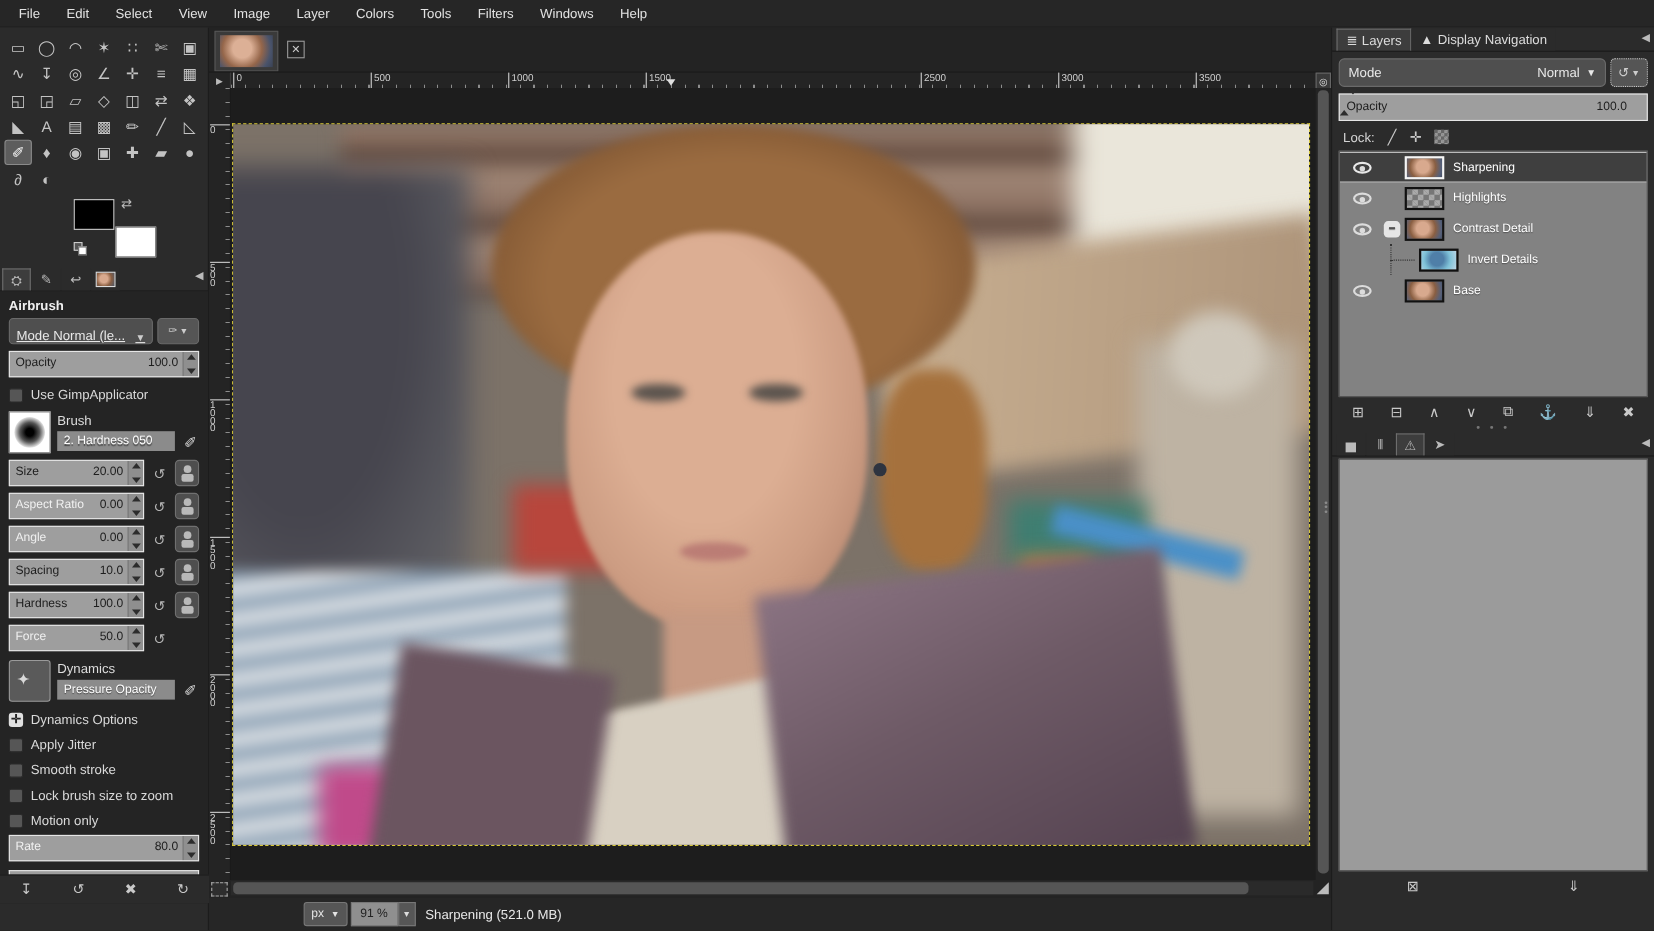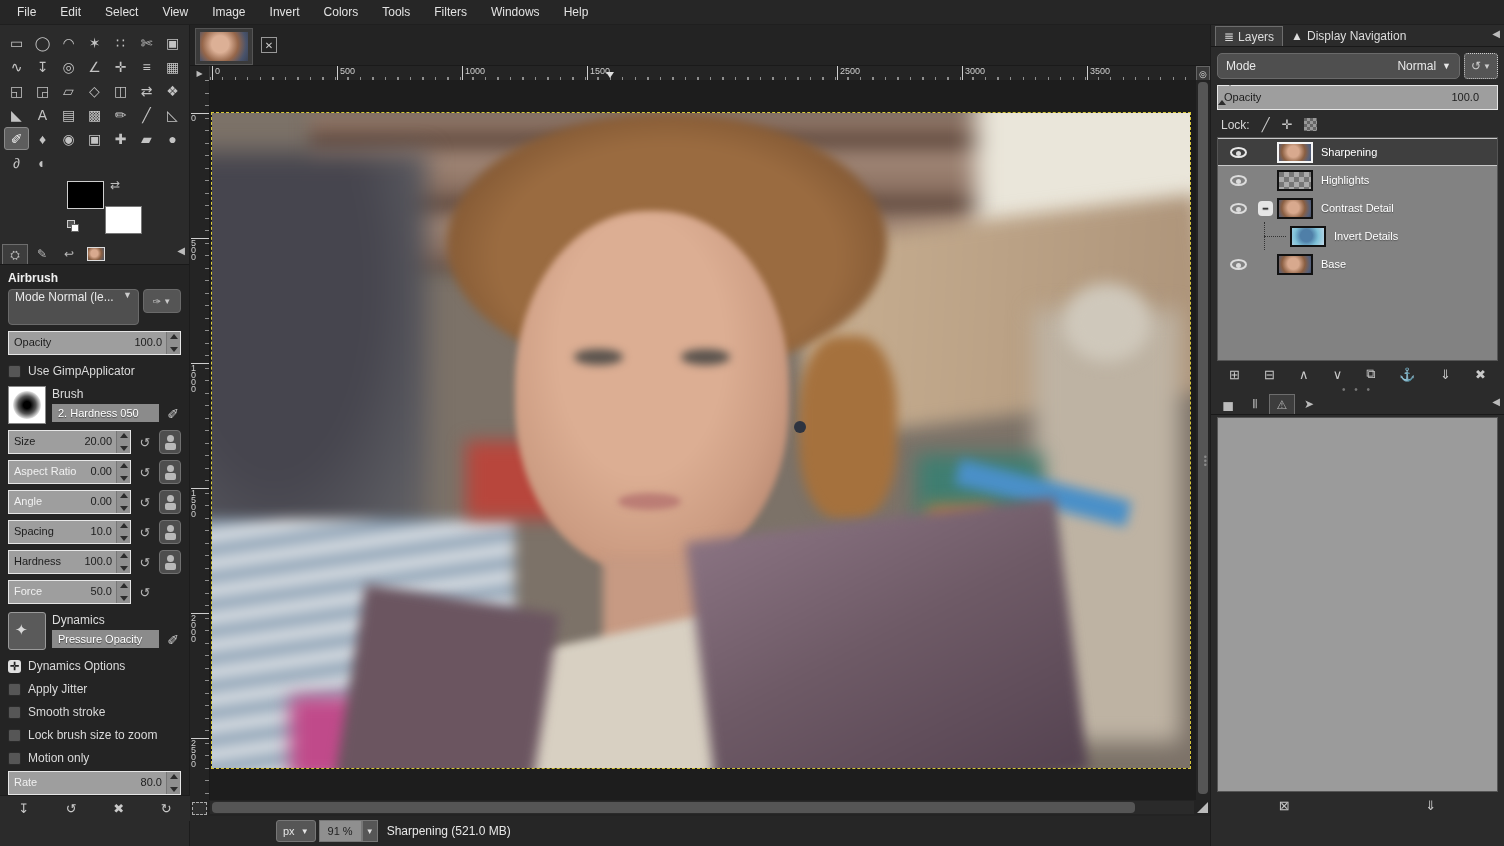--- a/index.html
+++ b/index.html
@@ -38,22 +38,22 @@
             background:#2b2b2b;margin-right:1px;}
   .dock-tab.sel{background:#3d3d3d;border:1px solid #6d6d6d;border-bottom:none;}
   .dock-tab .mini-photo{width:18px;height:14px;border:1px solid #ddd;
       background:radial-gradient(circle at 40% 45%,#d8a98e 0 30%,#8a5f42 60%,#4a5668 100%);}
   .collapse-btn{position:absolute;right:4px;top:3px;color:#bbb;font-size:10px;}
 
   
   .tool-options{padding:4px 8px 0 8px;background:#242424;height:556px;position:relative;}
   .to-title{font-weight:bold;color:#f0f0f0;font-size:12px;padding:2px 0 4px 0;}
   .mode-row{display:flex;gap:4px;}
-  .mode-combo{flex:1;background:#4f4f4f;border:1px solid #6a6a6a;border-radius:4px;height:36px;
-              display:flex;align-items:flex-start;padding:0 6px;color:#e8e8e8;}
+  .mode-combo{flex:1;background:#4f4f4f;border:1px solid #6a6a6a;border-radius:4px;height:24px;
+              display:flex;align-items:flex-end;padding:0 6px;color:#e8e8e8;text-decoration:underline;}
   .mode-combo .chev{margin-left:auto;font-size:9px;color:#ccc;}
   .mode-aux{width:38px;height:24px;background:#555;border:1px solid #6a6a6a;border-radius:4px;
             display:flex;align-items:center;justify-content:center;color:#ccc;font-size:10px;gap:2px;}
 
   
   .slider-row{display:flex;align-items:center;margin-top:6px;gap:4px;}
   .slider{position:relative;flex:1;height:24px;border:1px solid #e6e6e6;background:#9e9e9e;overflow:hidden;}
   .slider .fill});?  
   .slider .darkpart{position:absolute;left:0;top:0;bottom:0;background:#636363;border-right:1px solid #1a1a1a;}
   .slider .lab{position:absolute;left:5px;top:4px;font-size:11px;}
@@ -179,21 +179,21 @@
 <body>
 
 <div class="app">
 
   <div class="menubar">
       <div class="menu-item">File</div>
       <div class="menu-item">Edit</div>
       <div class="menu-item">Select</div>
       <div class="menu-item">View</div>
       <div class="menu-item">Image</div>
-      <div class="menu-item">Invert</div>
+      <div class="menu-item">Layer</div>
       <div class="menu-item">Colors</div>
       <div class="menu-item">Tools</div>
       <div class="menu-item">Filters</div>
       <div class="menu-item">Windows</div>
       <div class="menu-item">Help</div>
     </div>
 
   <div class="toolbox-col">
     <div class="tool-grid">
         <div class="tool-btn">▭</div>

